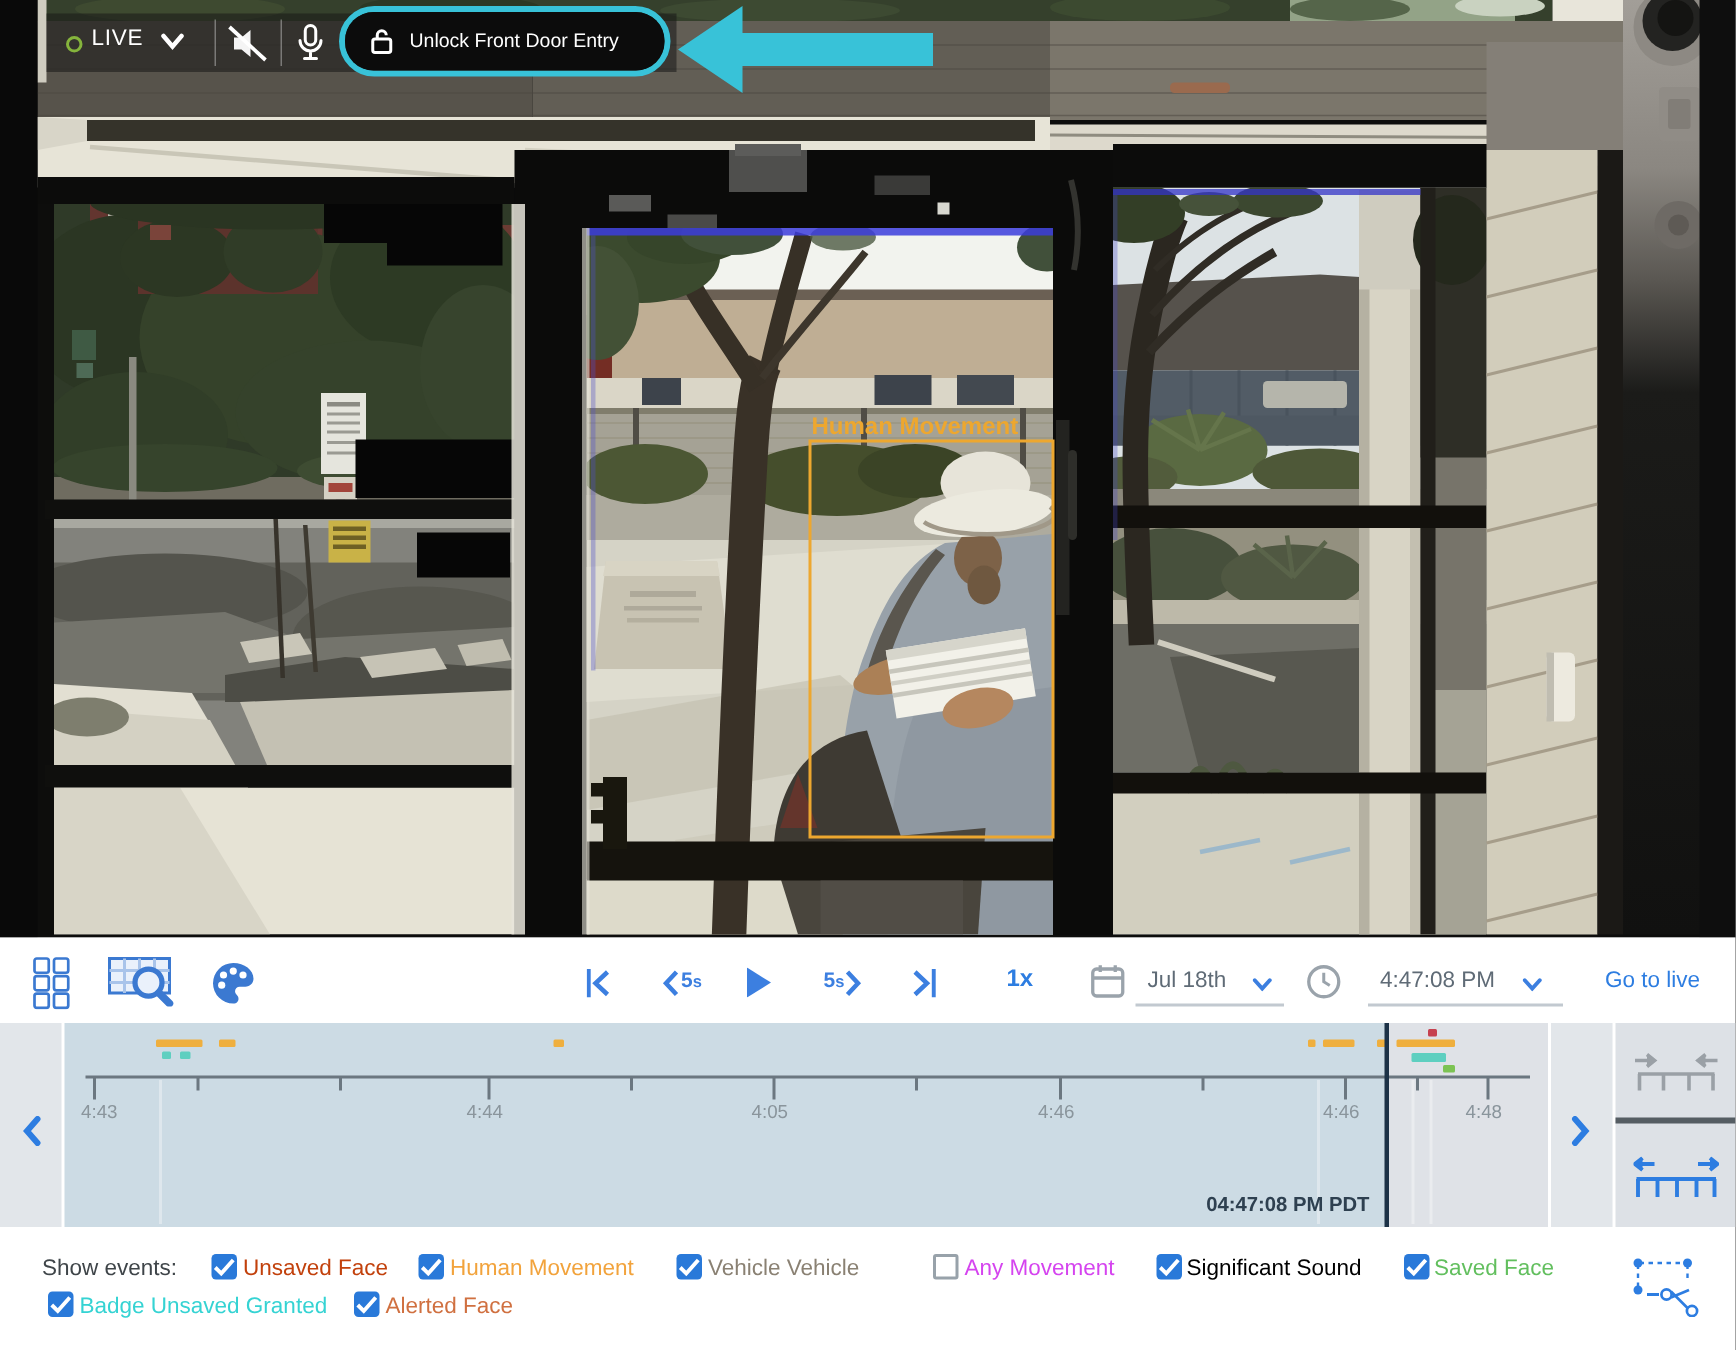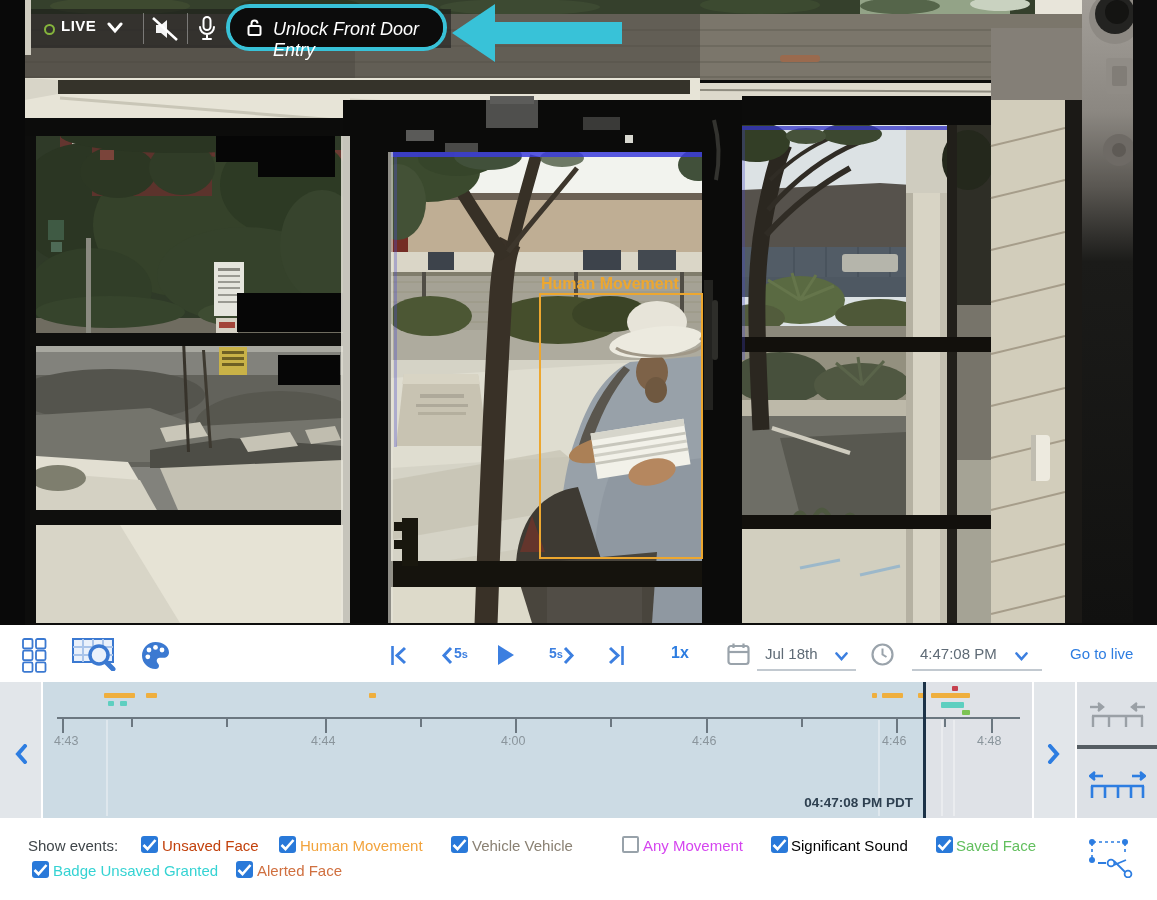--- a/index.html
+++ b/index.html
@@ -2,25 +2,25 @@
 <html><head>
 <meta charset="utf-8">
 <style>
   html,body{margin:0;padding:0;}
   body{width:1157px;height:900px;font-family:"Liberation Sans",sans-serif;background:#fff;overflow:hidden;position:relative;}
   .abs{position:absolute;}
   #photo{left:0;top:0;width:1157px;height:625px;background:#111;}
   
   #livebar{left:31px;top:9px;width:420px;height:39px;background:rgba(24,24,24,0.55);display:flex;align-items:center;}
   #liveDot{position:absolute;left:13px;top:15px;width:7px;height:7px;border:2.5px solid #85b43c;border-radius:50%;}
-  #liveTxt{position:absolute;left:30px;top:8px;color:#fff;font-weight:bold;font-size:15px;letter-spacing:0.5px;}
+  #liveTxt{position:absolute;left:30px;top:8px;color:#fff;font-weight:normal;font-size:15px;letter-spacing:0.5px;}
   .vdiv{position:absolute;top:4px;height:31px;width:1px;background:rgba(255,255,255,0.35);}
   #unlock{left:226px;top:4px;width:221px;height:47px;border:4px solid #38c2d8;border-radius:24px;background:transparent;box-sizing:border-box;}
   #unlockInner{left:230px;top:8px;width:213px;height:39px;background:#0c0c0c;border-radius:19px;display:flex;align-items:center;}
-  #unlockTxt{position:absolute;left:43px;top:11px;color:#fff;font-size:18px;font-style:italic;}
+  #unlockTxt{position:absolute;left:43px;top:11px;color:#fff;font-size:13px;}
   #arrow{left:452px;top:2px;}
   
   #controls{left:0;top:625px;width:1157px;height:57px;background:#fff;}
   #controls .t{position:absolute;font-size:15px;}
   
   #timeline{left:0;top:682px;width:1157px;height:136px;background:#fff;}
   #tlLeft{left:0;top:0;width:41px;height:136px;background:#e2e6ea;}
   #tlMain{left:43px;top:0;width:881px;height:136px;background:#ccdbe4;}
   #tlFuture{left:924px;top:0;width:108px;height:136px;background:#dfe2e7;}
   #tlRightPanel{left:1034px;top:0;width:41px;height:136px;background:#e2e6ea;}
@@ -477,21 +477,21 @@
   <div class="tick" style="left:896px;height:15px;"></div>
   <div class="tick" style="left:991px;height:15px;"></div>
   <div class="tick" style="left:131px;height:9px;"></div>
   <div class="tick" style="left:226px;height:9px;"></div>
   <div class="tick" style="left:420px;height:9px;"></div>
   <div class="tick" style="left:610px;height:9px;"></div>
   <div class="tick" style="left:801px;height:9px;"></div>
   <div class="tick" style="left:944px;height:9px;"></div>
   <div class="tlab" style="left:54px;">4:43</div>
   <div class="tlab" style="left:311px;">4:44</div>
-  <div class="tlab" style="left:501px;">4:00</div>
+  <div class="tlab" style="left:501px;">4:05</div>
   <div class="tlab" style="left:692px;">4:46</div>
   <div class="tlab" style="left:882px;">4:46</div>
   <div class="tlab" style="left:977px;">4:48</div>
   <div class="abs" style="left:106px;top:38px;width:2px;height:96px;background:rgba(255,255,255,0.35);"></div>
   <div class="abs" style="left:878px;top:38px;width:2px;height:96px;background:rgba(255,255,255,0.35);"></div>
   <div class="abs" style="left:941px;top:38px;width:2px;height:96px;background:rgba(255,255,255,0.35);"></div>
   <div class="abs" style="left:953px;top:38px;width:2px;height:96px;background:rgba(255,255,255,0.35);"></div>
   <div class="mk" style="left:104px;top:11px;width:31px;height:5px;background:#efaf3e;"></div>
   <div class="mk" style="left:146px;top:11px;width:11px;height:5px;background:#efaf3e;"></div>
   <div class="mk" style="left:369px;top:11px;width:7px;height:5px;background:#efaf3e;"></div>

